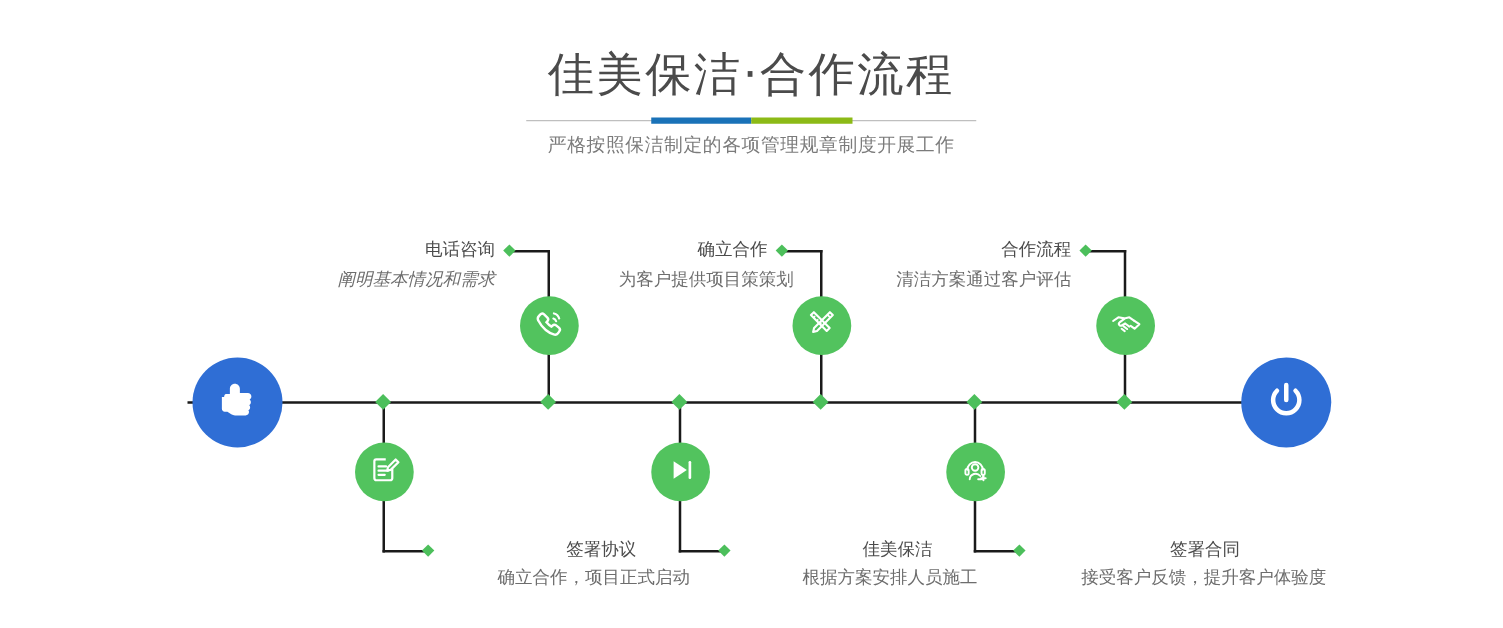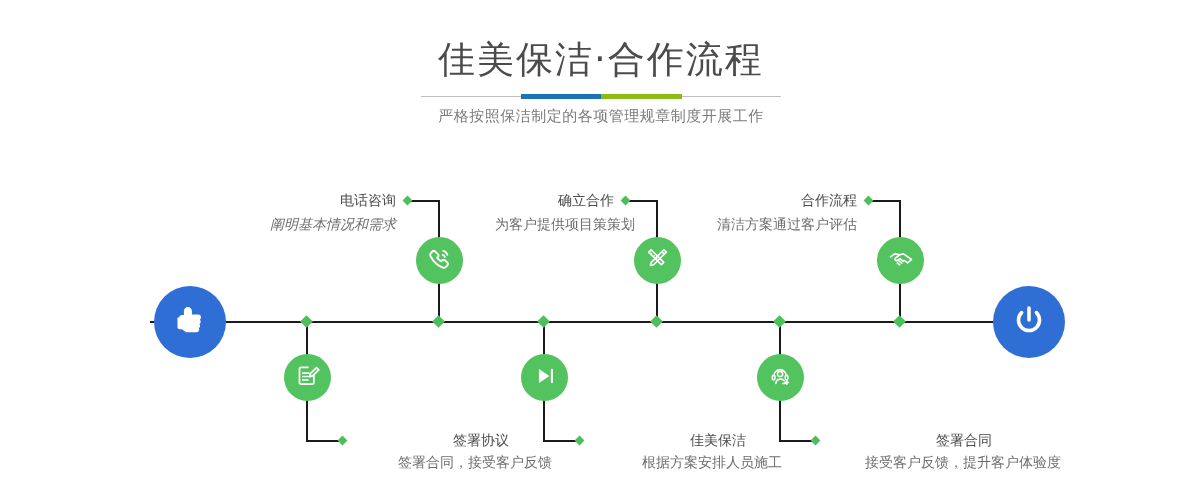--- a/index.html
+++ b/index.html
@@ -242,21 +242,21 @@
           <svg width="27" height="27" viewBox="0 0 32 32">
             <path fill="none" stroke="#ffffff" stroke-width="2.1" stroke-linejoin="round" d="M23.5 15.5V24.5a1.8 1.8 0 0 1-1.8 1.8H8.3a1.8 1.8 0 0 1-1.8-1.8V8.3a1.8 1.8 0 0 1 1.8-1.8h9"></path>
             <path fill="none" stroke="#ffffff" stroke-width="2" stroke-linecap="round" d="M10.4 13.2h7.2"></path>
             <path fill="none" stroke="#ffffff" stroke-width="2" stroke-linecap="round" d="M10.4 17.2h9"></path>
             <path fill="none" stroke="#ffffff" stroke-width="2" stroke-linecap="round" d="M10.4 21.2h6"></path>
             <path fill="none" stroke="#ffffff" stroke-width="2.1" stroke-linejoin="round" d="M19.4 13.9l7.3-7.3 2.6 2.6-7.3 7.3-3.3 0.7z"></path>
           </svg>
         </span>
       </div>
       <div class="label-title ta-left" style="left:351px; top:429px; width:260px;">签署协议</div>
-      <div class="label-desc ta-left" style="left:325px; top:452px; width:300px;">签署合同，接受客户反馈</div>
+      <div class="label-desc ta-left" style="left:325px; top:452px; width:300px;">确立合作，项目正式启动</div>
     </div>
 
     <div>
       <div class="vline" style="left:656px; top:200px; height:122px;"></div>
       <div class="hline" style="left:627px; top:200px; width:31px;"></div>
       <div class="diamond small" style="left:622px; top:197px;"></div>
       <div class="diamond" style="left:652px; top:317px;"></div>
       <div class="node-circle" style="left:634px; top:237px;">
         <span>
           <svg width="27" height="27" viewBox="0 0 32 32">

